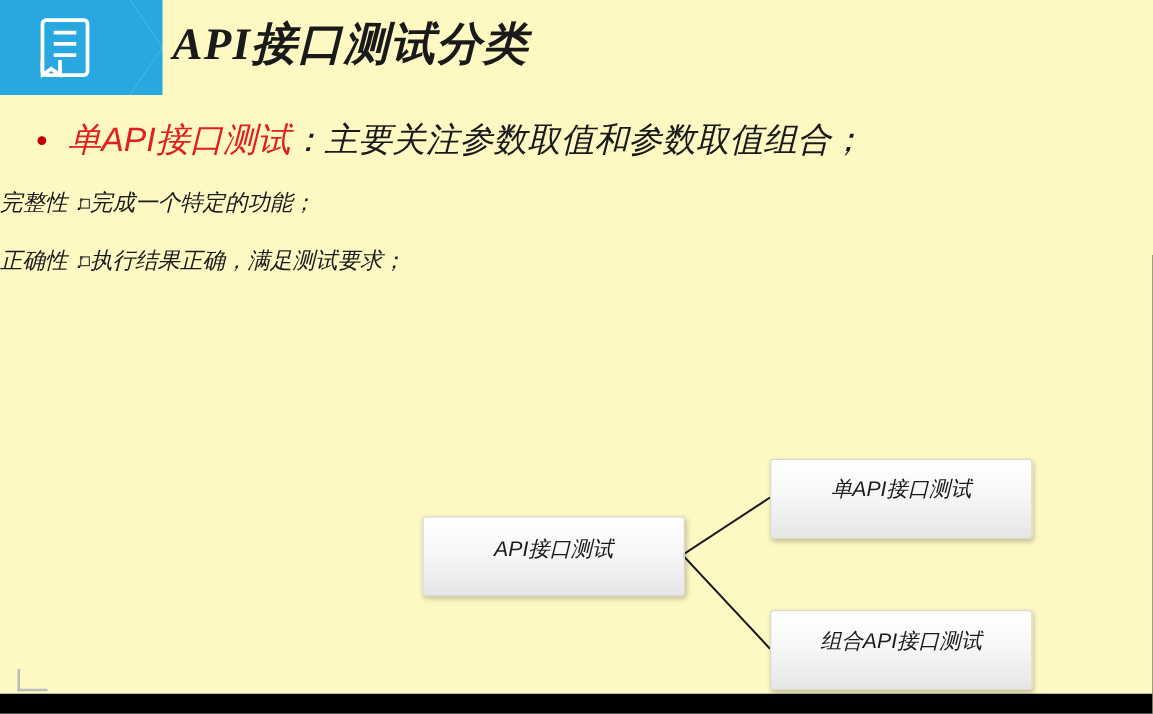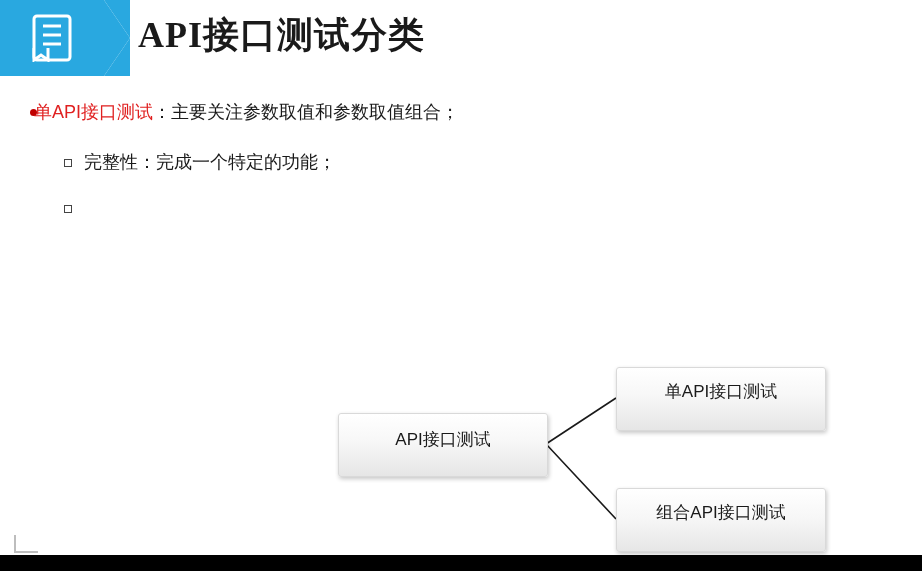--- a/index.html
+++ b/index.html
@@ -10,22 +10,23 @@
   body {
     width: 922px;
     height: 571px;
     overflow: hidden;
     font-family: "Liberation Sans", sans-serif;
   }
   .slide {
     position: relative;
     width: 922px;
     height: 571px;
-    background: #ffffff;
+    background: #fef9c3;
     overflow: hidden;
+    font-style: italic;
   }
   
   .header {
     position: absolute;
     left: 0;
     top: 0;
     width: 922px;
     height: 76px;
   }
   .header-badge {
@@ -78,42 +79,41 @@
   }
   
   .bullets {
     position: absolute;
     left: 0;
     top: 96px;
     width: 922px;
   }
   .bullet-l1 {
     position: relative;
-    padding-left: 34px;
+    padding-left: 54px;
     margin-bottom: 20px;
-    font-size: 18px;
+    font-size: 27px;
     line-height: 32px;
     color: #1a1a1a;
     white-space: nowrap;
   }
   .bullet-l1 .dot {
     position: absolute;
     left: 30px;
     top: 13px;
     width: 7px;
     height: 7px;
     border-radius: 50%;
     background: #c00000;
   }
   .bullet-l1 .term {
     color: #e02020;
   }
   .bullet-l2 {
     position: relative;
-    padding-left: 84px;
     margin-bottom: 18px;
     font-size: 18px;
     line-height: 28px;
     color: #1a1a1a;
     white-space: nowrap;
   }
   .bullet-l2 .sq {
     position: absolute;
     left: 64px;
     top: 11px;
@@ -217,21 +217,21 @@
     <div class="bullet-l1">
       <span class="dot"></span><span class="term">单API接口测试</span><span>：主要关注参数取值和参数取值组合；</span>
     </div>
 
 
     <div class="bullet-l2">
       <span class="sq"></span><span>完整性：完成一个特定的功能；</span>
     </div>
 
     <div class="bullet-l2">
-      <span class="sq"></span>
+      <span class="sq"></span><span>正确性：执行结果正确，满足测试要求；</span>
     </div>
 
   </div>
 
   <div class="diagram">
     <svg class="connector" viewBox="0 0 922 231">
       <polyline points="616,58 546,104 616,179" fill="none" stroke="#1a1a1a" stroke-width="1.6"></polyline>
     </svg>
 
     <div class="node node-root">

